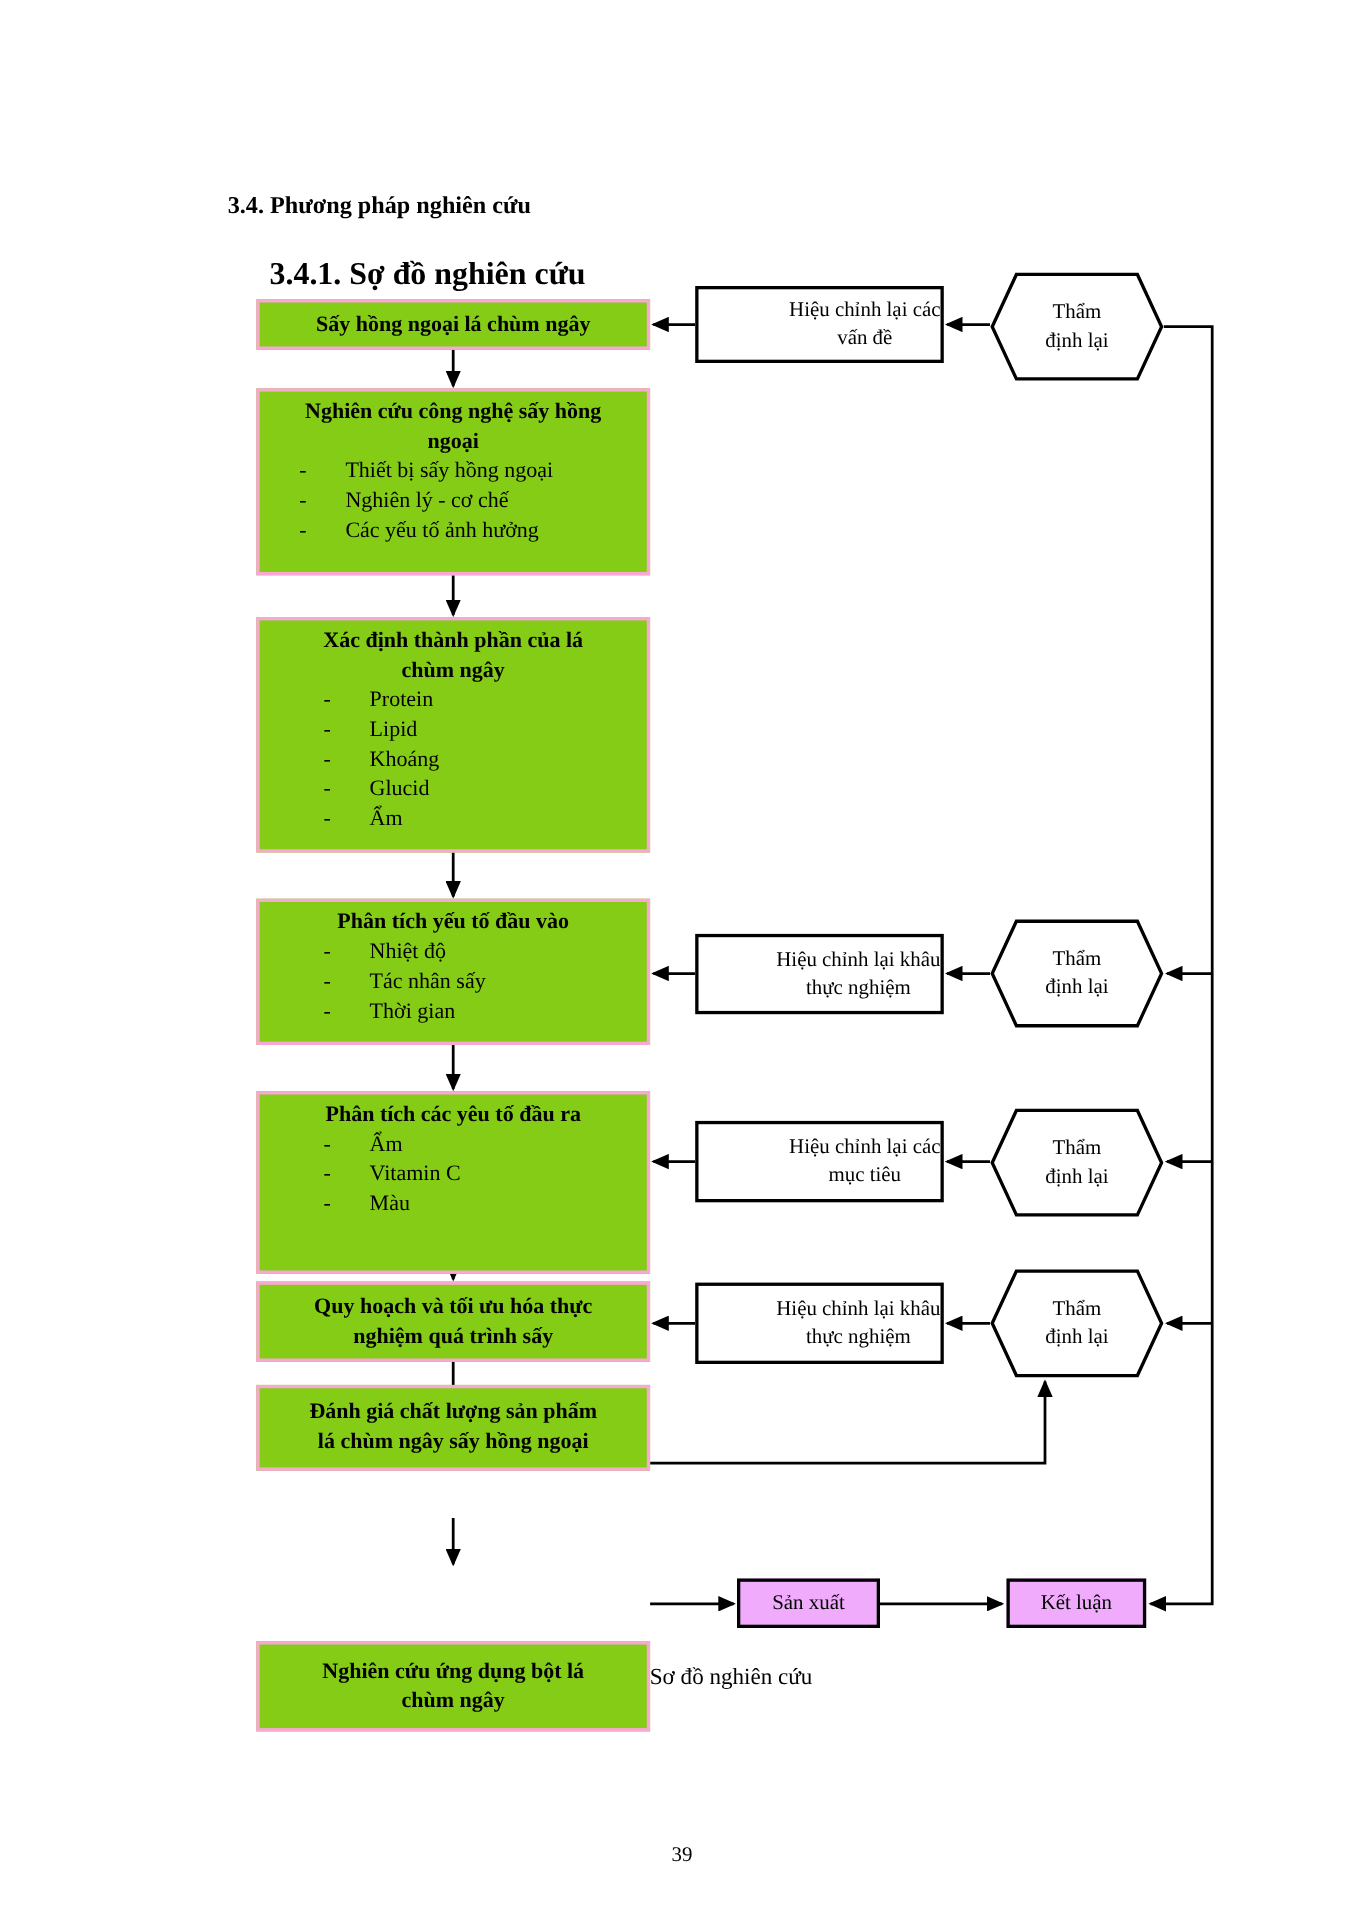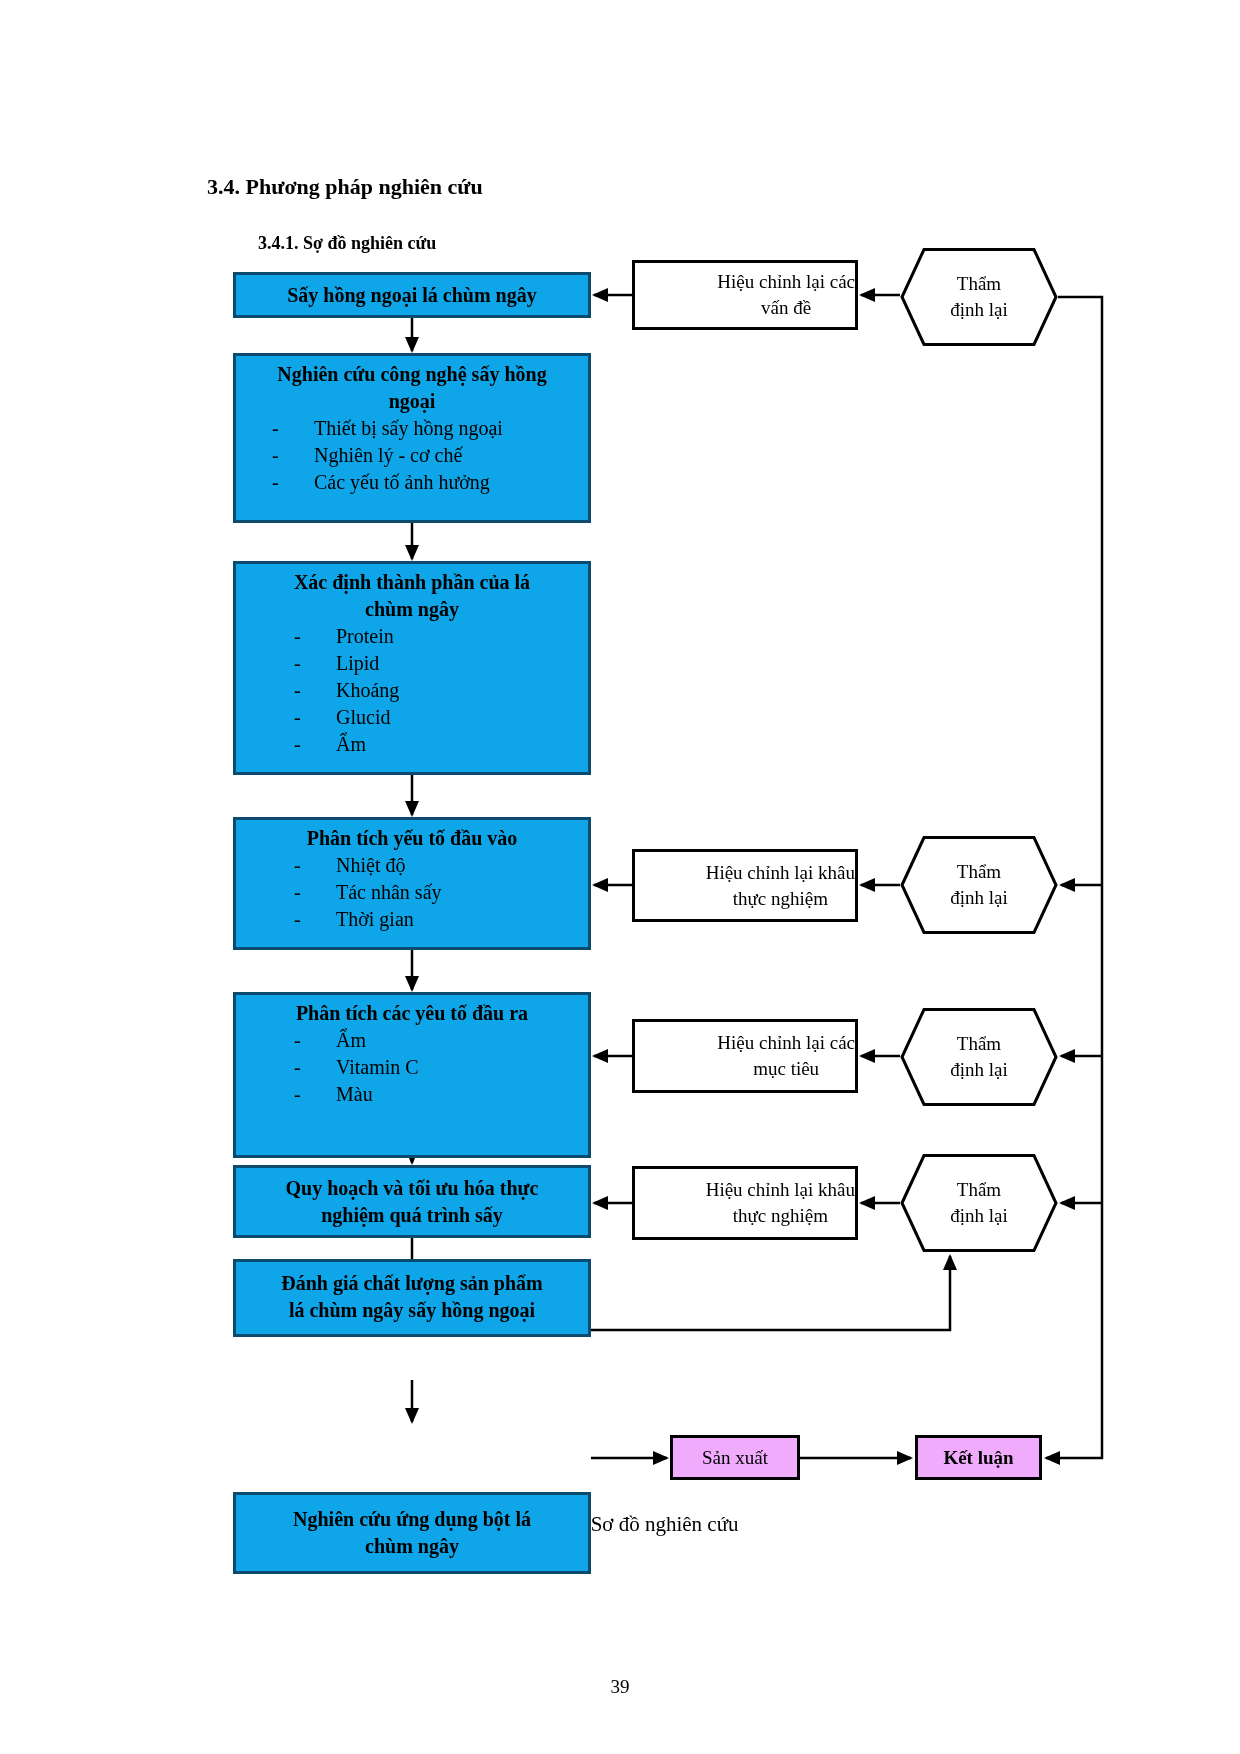--- a/index.html
+++ b/index.html
@@ -1,23 +1,23 @@
 <!DOCTYPE html>
 <html><head>
 <meta charset="utf-8">
 <style>
   * { margin:0; padding:0; box-sizing:border-box; }
   html,body { background:#ffffff; }
   .page { position:relative; width:1240px; height:1754px; background:#ffffff;
           font-family:"Liberation Serif","DejaVu Serif",serif; color:#000; overflow:hidden; }
   .connectors { position:absolute; left:0; top:0; z-index:1; }
   .h1 { position:absolute; left:207px; top:174px; font-size:22px; font-weight:bold; }
-  .h2 { position:absolute; left:258px; top:233px; font-size:18px; font-weight:bold;text-align:center; }
-
-  .box { position:absolute; background:#0ea5e9; border:3px solid #0c4a6e; z-index:2; }
+  .h2 { position:absolute; left:245px; top:233px; font-size:29px; font-weight:bold;text-align:center; }
+
+  .box { position:absolute; background:#84cc16; border:3px solid #f9a8d4; z-index:2; }
   .main-box { left:233px; width:358px; }
   .box-title { font-weight:bold; font-size:20px; line-height:27px; text-align:center; }
   .items { font-size:20px; line-height:27px; }
   .item { padding-left:58px; }
   .item::before { content:"-"; display:inline-block; width:42px; }
   .item.tight { padding-left:36px; }
   .center-box { display:flex; align-items:center; justify-content:center; }
 
   .b1 { top:272px;  height:46px; }
   .b2 { top:353px;  height:170px; padding-top:5px; }
@@ -39,21 +39,21 @@
   .hex { position:absolute; left:900px; width:158px; height:100px; z-index:2; }
   .hex > svg { display:block; }
   .hex-label { position:absolute; left:0; top:0; right:0; bottom:0; display:flex;
                align-items:center; justify-content:center; text-align:center;
                font-size:19px; line-height:26px; }
   .hex1 { top:247px; } .hex2 { top:835px; } .hex3 { top:1007px; } .hex4 { top:1153px; }
 
   .small-box { position:absolute; top:1435px; height:45px; background:#f0abfc; border:3px solid #000;
                z-index:2; display:flex; align-items:center; justify-content:center; font-size:19px; }
   .sx { left:670px; width:130px; }
-  .kl { left:915px; width:127px;font-weight:bold; }
+  .kl { left:915px; width:127px; }
 
   .caption { position:absolute; left:20px; width:1200px; top:1512px; text-align:center; font-size:21px; }
   .pageno  { position:absolute; left:0; width:1240px; top:1676px; text-align:center; font-size:19px; }
 </style>
 </head>
 <body>
 
 <div class="page">
 
   <svg class="connectors" width="1240" height="1754" viewBox="0 0 1240 1754">

